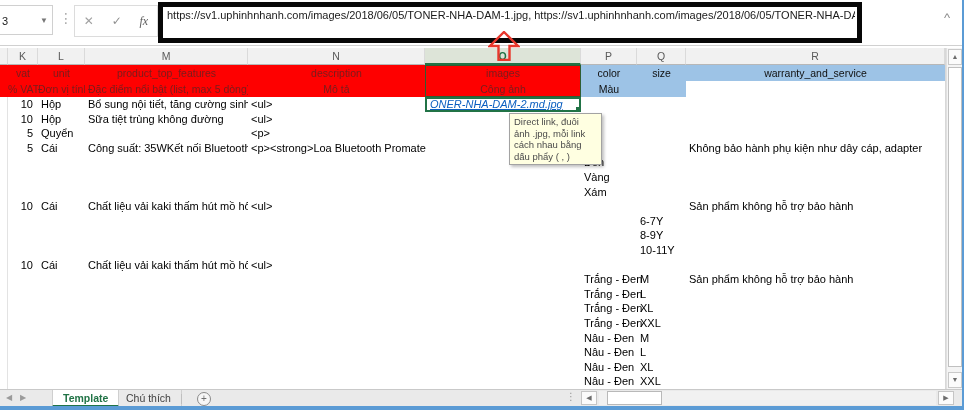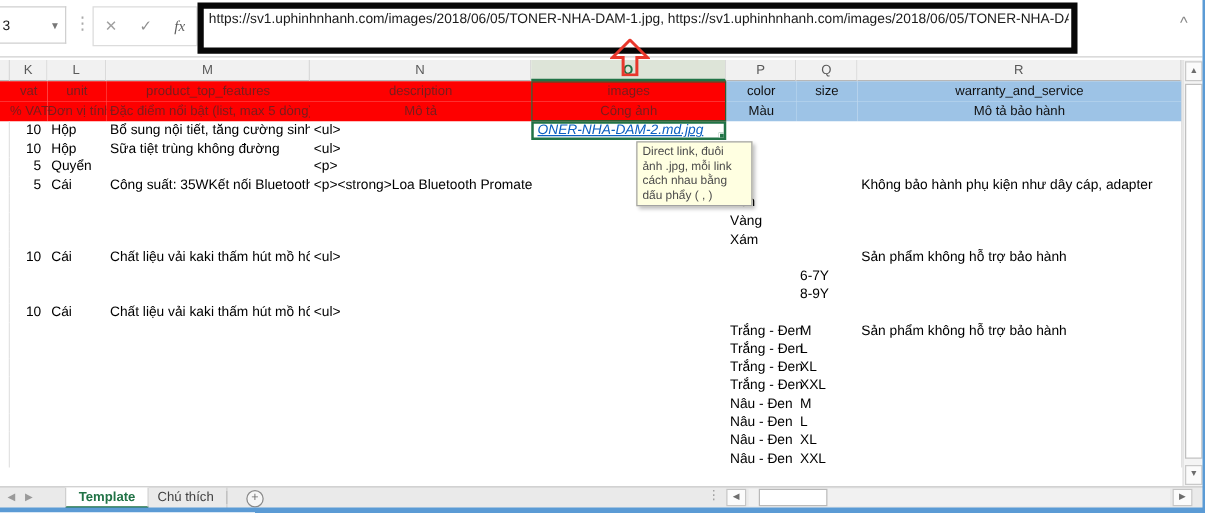--- a/index.html
+++ b/index.html
@@ -111,21 +111,20 @@
     </div>
     <div class="row hr2">
       <div class="hc red" style="width: 8px;"></div>
       <div class="hc red" style="width: 30px;">% VAT</div>
       <div class="hc red" style="width: 47px;">Đơn vị tính</div>
       <div class="hc red left" style="width: 163px;">Đặc điểm nổi bật (list, max 5 dòng)</div>
       <div class="hc red" style="width: 177px;">Mô tả</div>
       <div class="hc red" style="width: 156px;">Công ảnh</div>
       <div class="hc blue" style="width: 56px;">Màu</div>
       <div class="hc blue" style="width: 49px;"></div>
-      <div class="hc blue" style="width: 259px;">Mô tả bảo hành</div>
     </div>
     <div class="row drow">
       <div class="cell sliver" style="width: 8px;"></div>
       <div class="cell num" style="width: 30px;">10</div>
       <div class="cell" style="width: 47px;">Hộp</div>
       <div class="cell clip" style="width: 163px;">Bổ sung nội tiết, tăng cường sinh lý</div>
       <div class="cell" style="width: 177px;">&lt;ul&gt;</div>
       <div class="cell sel clip" style="width: 156px; font-style: italic;"><a class="link">ONER-NHA-DAM-2.md.jpg</a><span class="handle"></span></div>
       <div class="cell" style="width: 56px;"></div>
       <div class="cell" style="width: 49px;"></div>
@@ -221,20 +220,31 @@
     </div>
     <div class="row drow">
       <div class="cell sliver" style="width: 8px;"></div>
       <div class="cell num" style="width: 30px;"></div>
       <div class="cell" style="width: 47px;"></div>
       <div class="cell clip" style="width: 163px;"></div>
       <div class="cell" style="width: 177px;"></div>
       <div class="cell" style="width: 156px;"></div>
       <div class="cell" style="width: 56px;"></div>
       <div class="cell" style="width: 49px;">8-9Y</div>
+      <div class="cell" style="width: 259px;"></div>
+    </div>
+    <div class="row drow">
+      <div class="cell sliver" style="width: 8px;"></div>
+      <div class="cell num" style="width: 30px;"></div>
+      <div class="cell" style="width: 47px;"></div>
+      <div class="cell clip" style="width: 163px;"></div>
+      <div class="cell" style="width: 177px;"></div>
+      <div class="cell" style="width: 156px;"></div>
+      <div class="cell" style="width: 56px;"></div>
+      <div class="cell" style="width: 49px;">10-11Y</div>
       <div class="cell" style="width: 259px;"></div>
     </div>
     <div class="row drow">
       <div class="cell sliver" style="width: 8px;"></div>
       <div class="cell num" style="width: 30px;">10</div>
       <div class="cell" style="width: 47px;">Cái</div>
       <div class="cell clip" style="width: 163px;">Chất liệu vải kaki thấm hút mồ hôi</div>
       <div class="cell" style="width: 177px;">&lt;ul&gt;</div>
       <div class="cell" style="width: 156px;"></div>
       <div class="cell" style="width: 56px;"></div>

